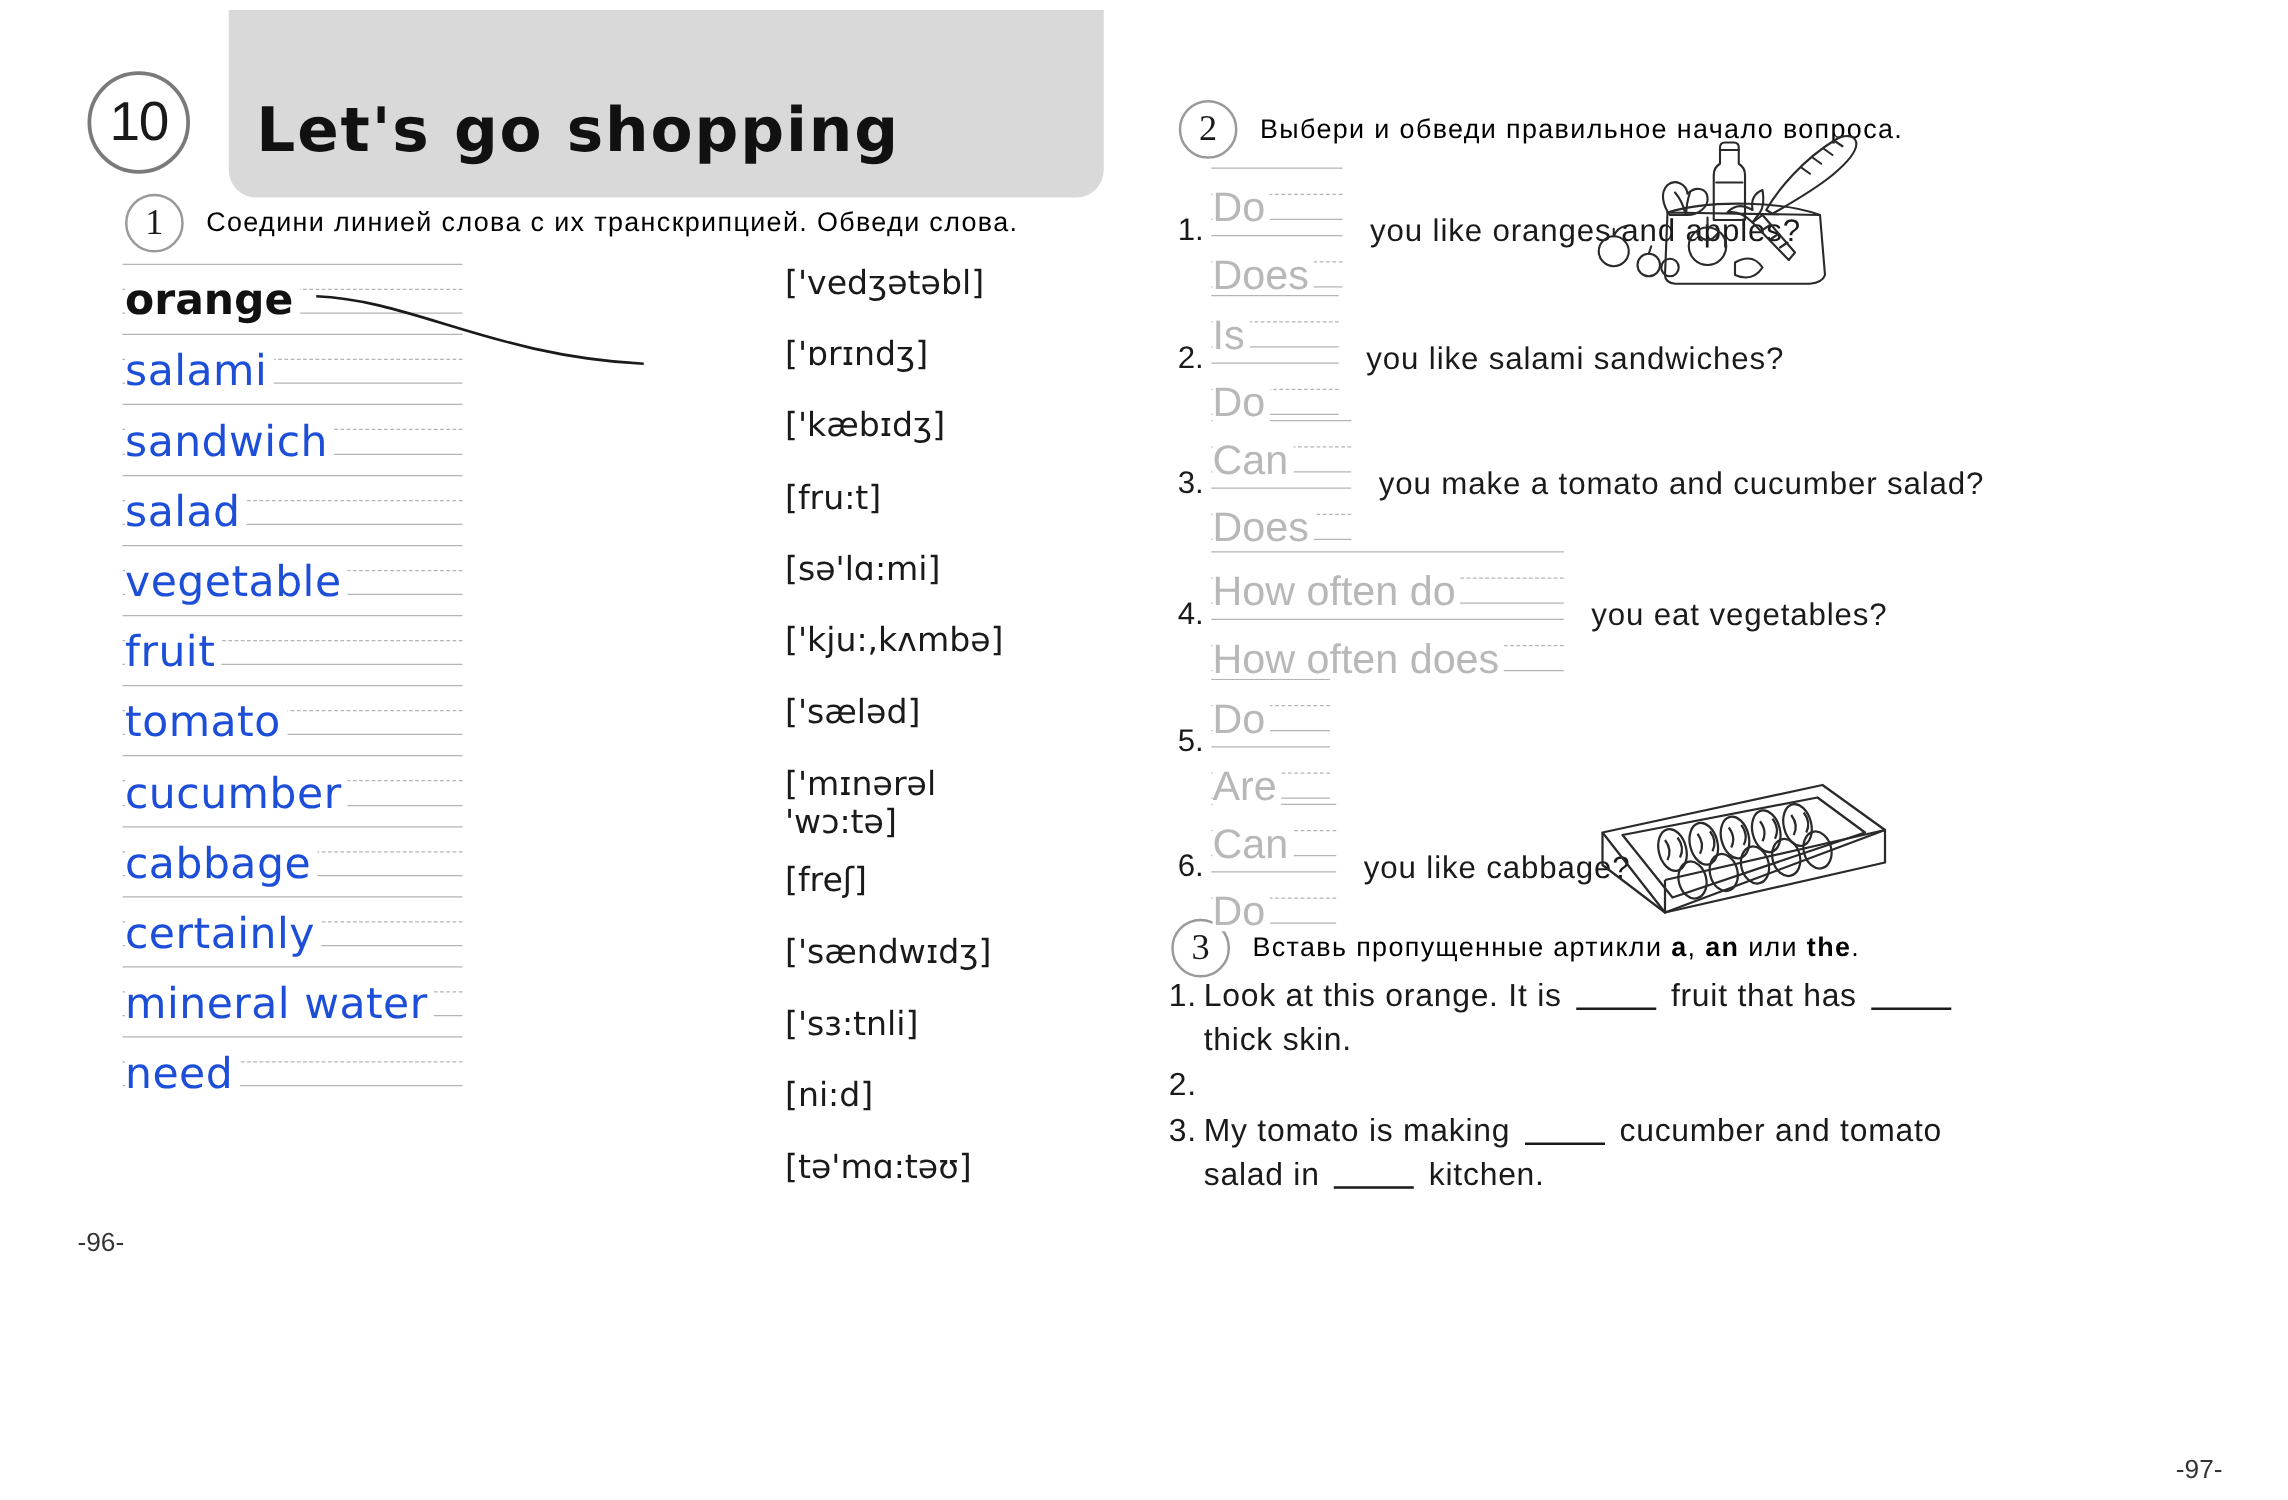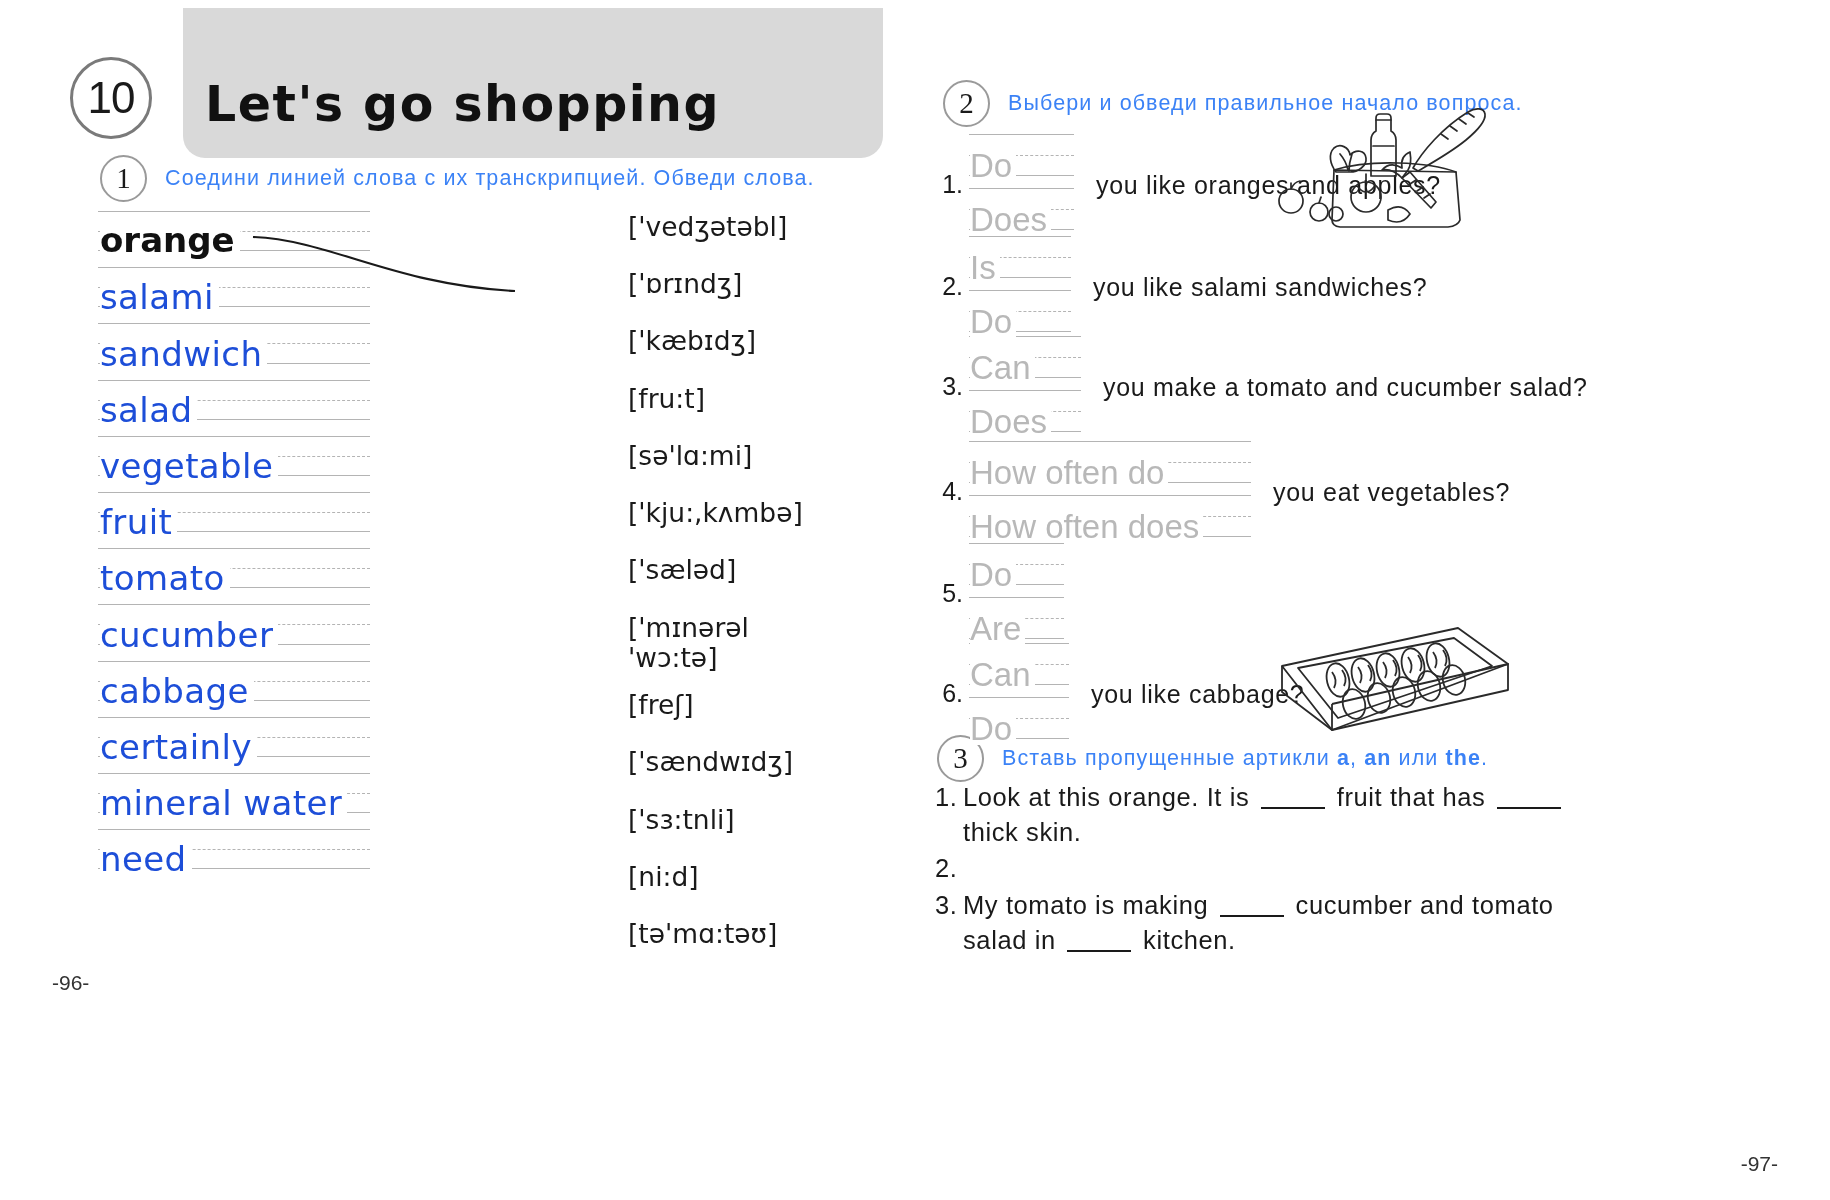--- a/index.html
+++ b/index.html
@@ -43,21 +43,21 @@
     border: 2px solid #9a9a9a; border-radius: 50%;
     display: inline-flex; align-items: center; justify-content: center;
     font-size: 29px; color: #1a1a1a;
     font-family: "Liberation Serif", serif;
     flex: none;
   }
   .ex-head {
     position: absolute; display: flex; align-items: center; gap: 18px;
   }
   .ex-instr {
-    font-size: 21.5px; color: #3b82f6; letter-spacing: 1.1px;
+    font-size: 21.5px; color: #000000; letter-spacing: 1.1px;
     white-space: nowrap;
   }
   .ex-instr b { font-weight: 700; }
 
   
   .trace-list { position: absolute; left: 98px; top: 203px; width: 272px; }
   .trace-row {
     position: relative;
     height: 56.2px;
     width: 272px;
@@ -94,23 +94,24 @@
     font-family: "DejaVu Sans", sans-serif;
     line-height: 1.16;
     margin-bottom: 26.5px;
   }
   .ipa-item.two-line { margin-bottom: 16px; }
 
   
   #connector { position: absolute; left: 0; top: 0; width: 915px; height: 1200px; pointer-events: none; }
 
   .page-num {
-    position: absolute; bottom: 24px;
+    position: absolute; bottom: 12px;
     font-size: 21px; color: #333;
     font-family: "Liberation Sans", sans-serif;
+    margin-left: 10px;
   }
   #pn-left { left: 52px; }
   #pn-right { right: 52px; }
 
   
   #ex2-head { left: 28px; top: 80px; }
   .q-item { position: absolute; display: flex; align-items: flex-start; }
   .q-num {
     font-size: 25px; color: #1a1a1a; width: 36px; flex: none;
     text-align: right; padding-right: 6px;

